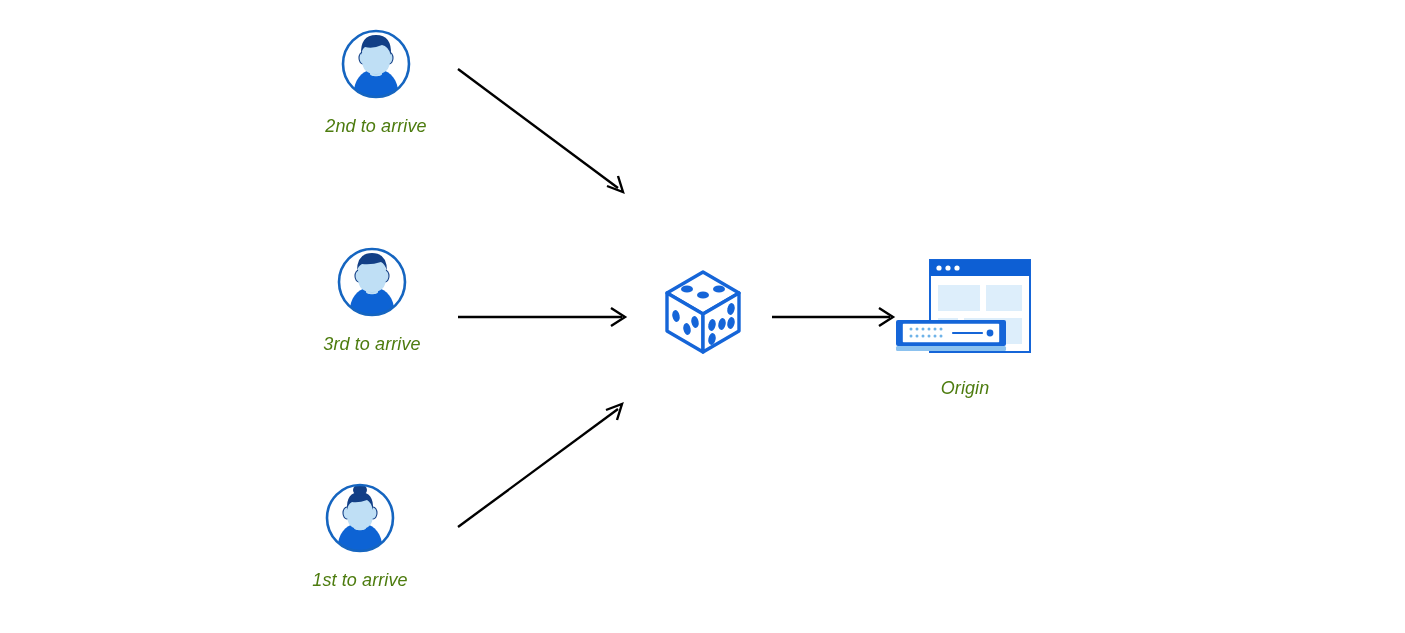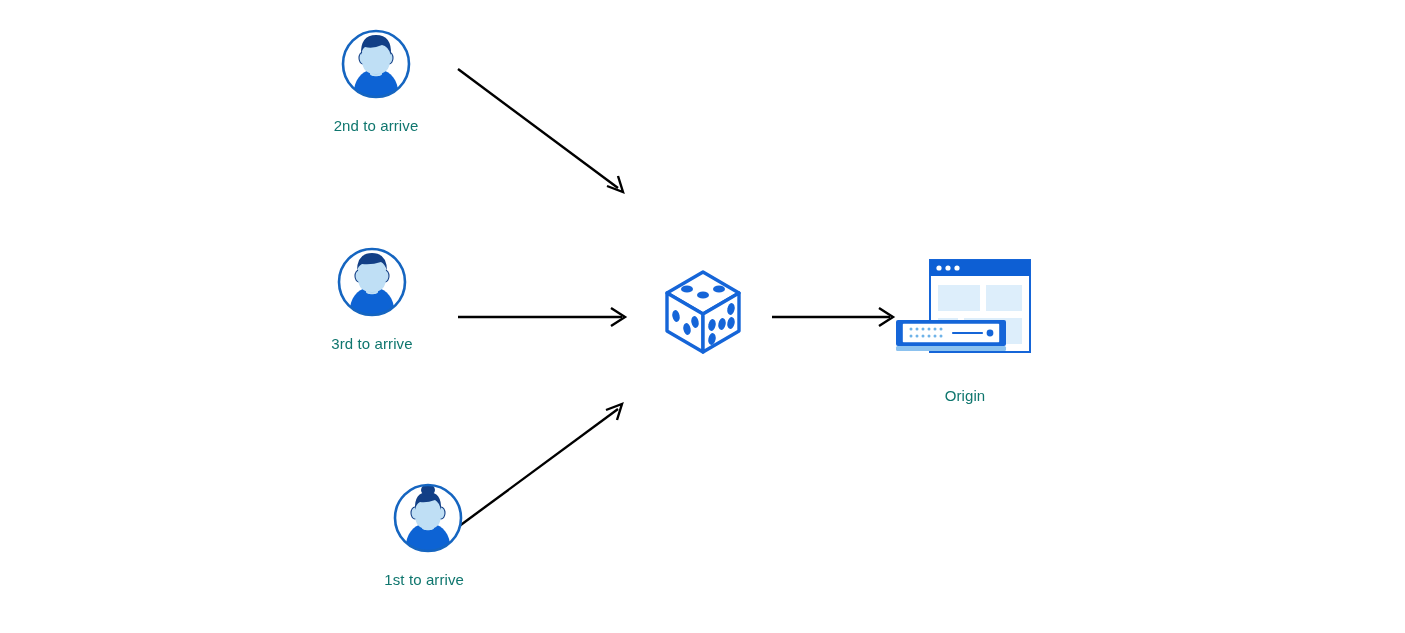--- a/index.html
+++ b/index.html
@@ -19,29 +19,30 @@
     background: #ffffff;
     overflow: hidden;
   }
   .node {
     position: absolute;
     display: flex;
     flex-direction: column;
     align-items: center;
   }
   .node-label {
-    font-size: 15px;
+    font-size: 18px;
     line-height: 24px;
-    color: #0f766e;
+    color: #4d7c0f;
     white-space: nowrap;
     text-align: center;
     letter-spacing: 0.1px;
+    font-style: italic;
   }
   .avatar-node .node-label { margin-top: 14px; }
-  .origin-node .node-label { margin-top: 20px; }
+  .origin-node .node-label { margin-top: 12px; }
   .icon-wrap {
     display: block;
     line-height: 0;
   }
   .arrow-layer {
     position: absolute;
     left: 0;
     top: 0;
     width: 1405px;
     height: 633px;
@@ -117,21 +118,21 @@
           <ellipse cx="49" cy="30" rx="4" ry="6" fill="#bfdff5" stroke="#123f86" stroke-width="1.1"></ellipse>
           <path d="M22 26 q0-17 14-17 q14 0 14 17 l0 6 q0 14-14 14 q-14 0-14-14z" fill="#bfdff5"></path>
           <path d="M21 25 q0-18 15-18 q15 0 15 18 q-2-7-6-9 q-9 3-19 2 q-4 2-5 7z" fill="#123f86"></path>
         </g>
         <circle cx="36" cy="36" r="33" fill="none" stroke="#1565c0" stroke-width="2.6"></circle>
       </svg>
     </span>
     <span class="node-label">3rd to arrive</span>
   </div>
 
-  <div class="node avatar-node" style="left:304px; top:482px; width:160px;align-items:flex-end;">
+  <div class="node avatar-node" style="left:280px; top:482px; width:160px;">
     <span class="icon-wrap">
       <svg width="72" height="72" viewBox="0 0 72 72">
         <defs>
           <clipPath id="clipAvatarC">
               <circle cx="36" cy="36" r="33"></circle>
             </clipPath>
         </defs>
         <circle cx="36" cy="36" r="33" fill="#ffffff"></circle>
         <g clip-path="url(#clipAvatarC)">
           <path d="M36 41c-12 0-20 8-22 20 l0 14 l44 0 l0-14 c-2-12-10-20-22-20z" fill="#0d63d4"></path>

